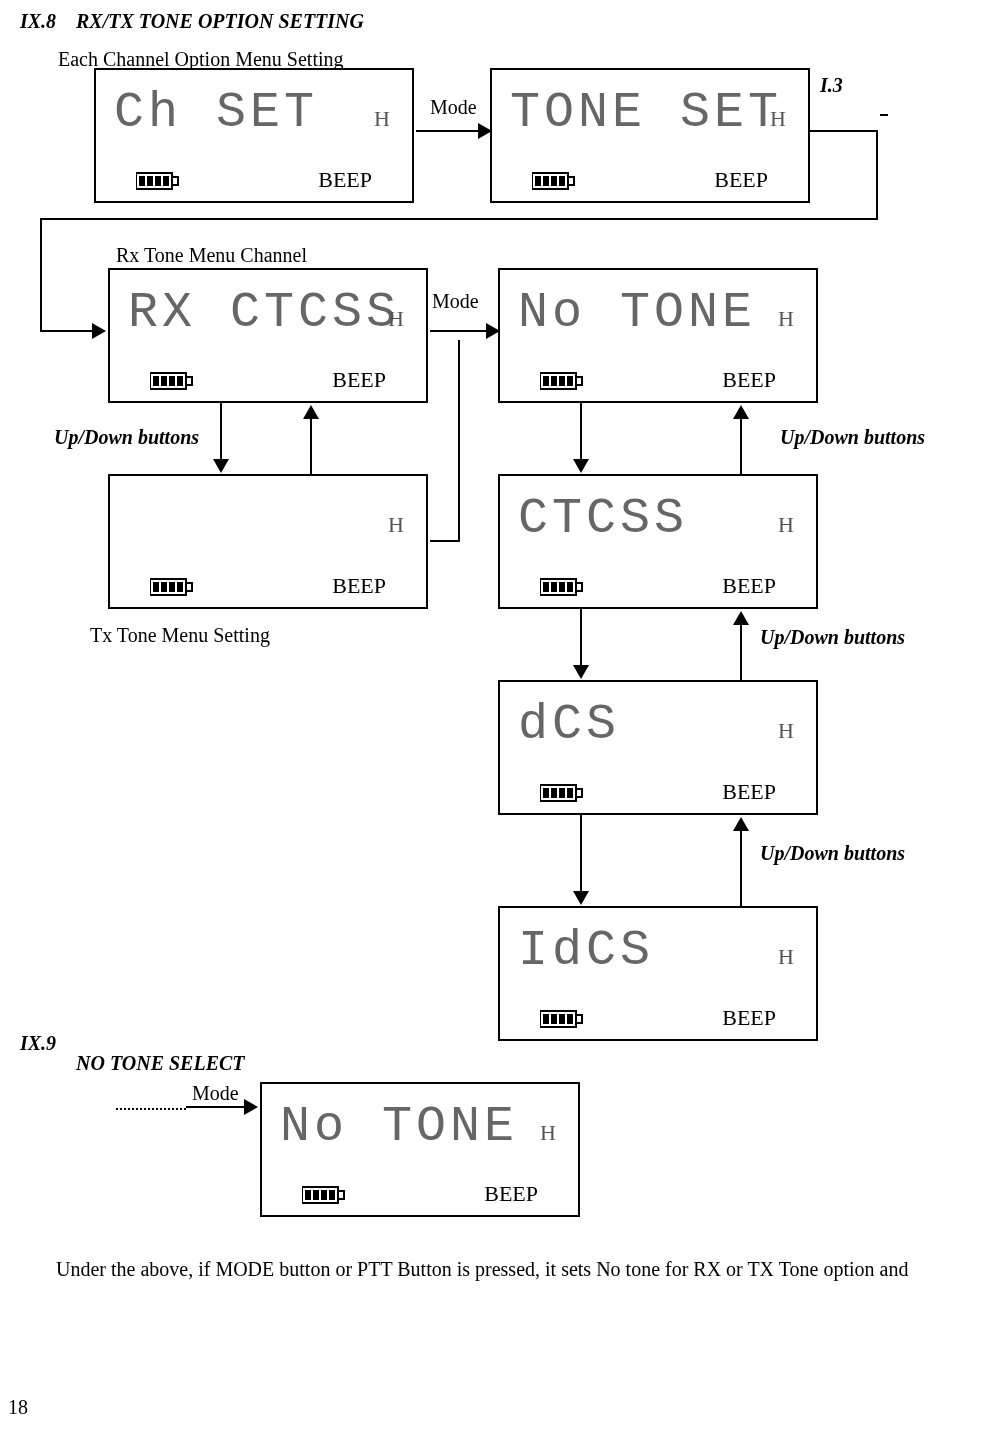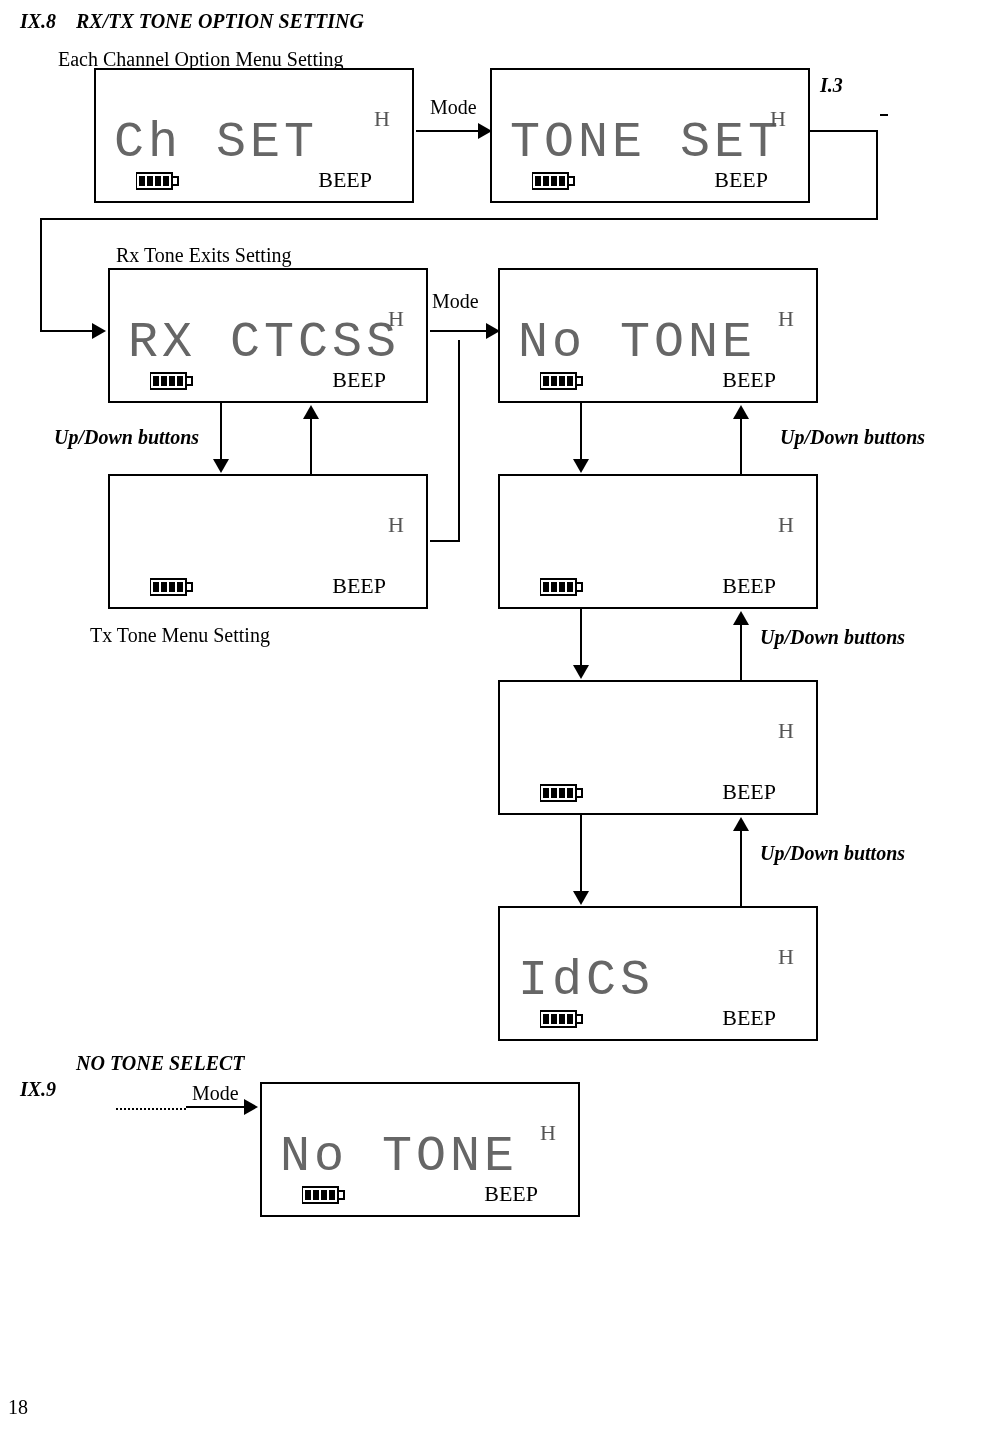--- a/index.html
+++ b/index.html
@@ -34,21 +34,20 @@
   .lcd .seg {
     position: absolute;
     left: 18px;
     top: 14px;
     font-family: "Courier New", monospace;
     font-size: 50px;
     letter-spacing: 4px;
     font-weight: 300;
     color: #666;
     white-space: nowrap;
-    margin-top: 30px;
   }
   .lcd .hmark {
     position: absolute;
     right: 22px;
     top: 36px;
     font-family: "Times New Roman", serif;
     font-size: 22px;
     color: #555;
   }
   .lcd .beep {
@@ -137,21 +136,21 @@
 
   <div class="hline" style="left:880px; top:114px; width:8px;"></div>
 
   <div class="vline" style="left:876px; top:130px; height:90px;"></div>
   <div class="hline" style="left:810px; top:130px; width:68px;"></div>
   <div class="hline" style="left:40px;  top:218px; width:838px;"></div>
   <div class="vline" style="left:40px;  top:218px; height:112px;"></div>
   <div class="hline" style="left:40px;  top:330px; width:52px;"></div>
   <div class="abs ah-right" style="left:92px; top:323px;"></div>
 
-  <div class="abs" style="left:116px; top:244px; font-size:20px;">Rx Tone Exits Setting</div>
+  <div class="abs" style="left:116px; top:244px; font-size:20px;">Rx Tone Menu Channel</div>
 
   <div class="lcd" style="left:108px; top:268px;">
     <div class="seg">RX  CTCSS</div>
     <div class="hmark">H</div>
     <div class="beep">BEEP</div>
     <svg class="batt" viewBox="0 0 44 20">
         <rect x="0" y="2" width="36" height="16" fill="none" stroke="#000" stroke-width="2"></rect>
         <rect x="36" y="6" width="6" height="8" fill="none" stroke="#000" stroke-width="2"></rect>
         <rect x="3" y="5" width="6" height="10" fill="#000"></rect>
         <rect x="11" y="5" width="6" height="10" fill="#000"></rect>
@@ -199,20 +198,21 @@
         <rect x="0" y="2" width="36" height="16" fill="none" stroke="#000" stroke-width="2"></rect>
         <rect x="36" y="6" width="6" height="8" fill="none" stroke="#000" stroke-width="2"></rect>
         <rect x="3" y="5" width="6" height="10" fill="#000"></rect>
         <rect x="11" y="5" width="6" height="10" fill="#000"></rect>
         <rect x="19" y="5" width="6" height="10" fill="#000"></rect>
         <rect x="27" y="5" width="6" height="10" fill="#000"></rect>
       </svg>
   </div>
 
   <div class="lcd" style="left:498px; top:474px;">
+    <div class="seg">CTCSS</div>
     <div class="hmark">H</div>
     <div class="beep">BEEP</div>
     <svg class="batt" viewBox="0 0 44 20">
         <rect x="0" y="2" width="36" height="16" fill="none" stroke="#000" stroke-width="2"></rect>
         <rect x="36" y="6" width="6" height="8" fill="none" stroke="#000" stroke-width="2"></rect>
         <rect x="3" y="5" width="6" height="10" fill="#000"></rect>
         <rect x="11" y="5" width="6" height="10" fill="#000"></rect>
         <rect x="19" y="5" width="6" height="10" fill="#000"></rect>
         <rect x="27" y="5" width="6" height="10" fill="#000"></rect>
       </svg>
@@ -224,20 +224,21 @@
   <div class="abs" style="left:90px; top:624px; font-size:20px;">Tx Tone Menu Setting</div>
 
   <div class="abs bold" style="left:760px; top:626px; font-size:20px;">Up/Down buttons</div>
 
   <div class="vline" style="left:580px; top:609px; height:58px;"></div>
   <div class="abs ah-down" style="left:573px; top:665px;"></div>
   <div class="vline" style="left:740px; top:623px; height:58px;"></div>
   <div class="abs ah-up" style="left:733px; top:611px;"></div>
 
   <div class="lcd" style="left:498px; top:680px;">
+    <div class="seg">dCS</div>
     <div class="hmark">H</div>
     <div class="beep">BEEP</div>
     <svg class="batt" viewBox="0 0 44 20">
         <rect x="0" y="2" width="36" height="16" fill="none" stroke="#000" stroke-width="2"></rect>
         <rect x="36" y="6" width="6" height="8" fill="none" stroke="#000" stroke-width="2"></rect>
         <rect x="3" y="5" width="6" height="10" fill="#000"></rect>
         <rect x="11" y="5" width="6" height="10" fill="#000"></rect>
         <rect x="19" y="5" width="6" height="10" fill="#000"></rect>
         <rect x="27" y="5" width="6" height="10" fill="#000"></rect>
       </svg>
@@ -257,21 +258,21 @@
     <svg class="batt" viewBox="0 0 44 20">
         <rect x="0" y="2" width="36" height="16" fill="none" stroke="#000" stroke-width="2"></rect>
         <rect x="36" y="6" width="6" height="8" fill="none" stroke="#000" stroke-width="2"></rect>
         <rect x="3" y="5" width="6" height="10" fill="#000"></rect>
         <rect x="11" y="5" width="6" height="10" fill="#000"></rect>
         <rect x="19" y="5" width="6" height="10" fill="#000"></rect>
         <rect x="27" y="5" width="6" height="10" fill="#000"></rect>
       </svg>
   </div>
 
-  <div class="abs bold section-num" style="left:20px; top:1078px;">IX.9</div>
+  <div class="abs bold section-num" style="left:20px; top:1032px;">IX.9</div>
   <div class="abs bold section-title" style="left:76px; top:1052px;">NO TONE SELECT</div>
 
   <div class="abs" style="left:192px; top:1082px; font-size:20px;">Mode</div>
   <div class="dotline" style="left:116px; top:1108px; width:70px;"></div>
   <div class="hline" style="left:186px; top:1106px; width:58px;"></div>
   <div class="abs ah-right" style="left:244px; top:1099px;"></div>
 
   <div class="lcd" style="left:260px; top:1082px;">
     <div class="seg">No  TONE</div>
     <div class="hmark">H</div>
@@ -279,16 +280,17 @@
     <svg class="batt" viewBox="0 0 44 20">
         <rect x="0" y="2" width="36" height="16" fill="none" stroke="#000" stroke-width="2"></rect>
         <rect x="36" y="6" width="6" height="8" fill="none" stroke="#000" stroke-width="2"></rect>
         <rect x="3" y="5" width="6" height="10" fill="#000"></rect>
         <rect x="11" y="5" width="6" height="10" fill="#000"></rect>
         <rect x="19" y="5" width="6" height="10" fill="#000"></rect>
         <rect x="27" y="5" width="6" height="10" fill="#000"></rect>
       </svg>
   </div>
 
+  <div class="abs" style="left:56px; top:1258px; font-size:20px; width:900px;">Under the above, if MODE button or PTT Button is pressed, it sets No tone for RX or TX Tone option and</div>
 
   <div class="abs" style="left:8px; top:1396px; font-size:20px;">18</div>
 
 </div>
 
 </body></html>

